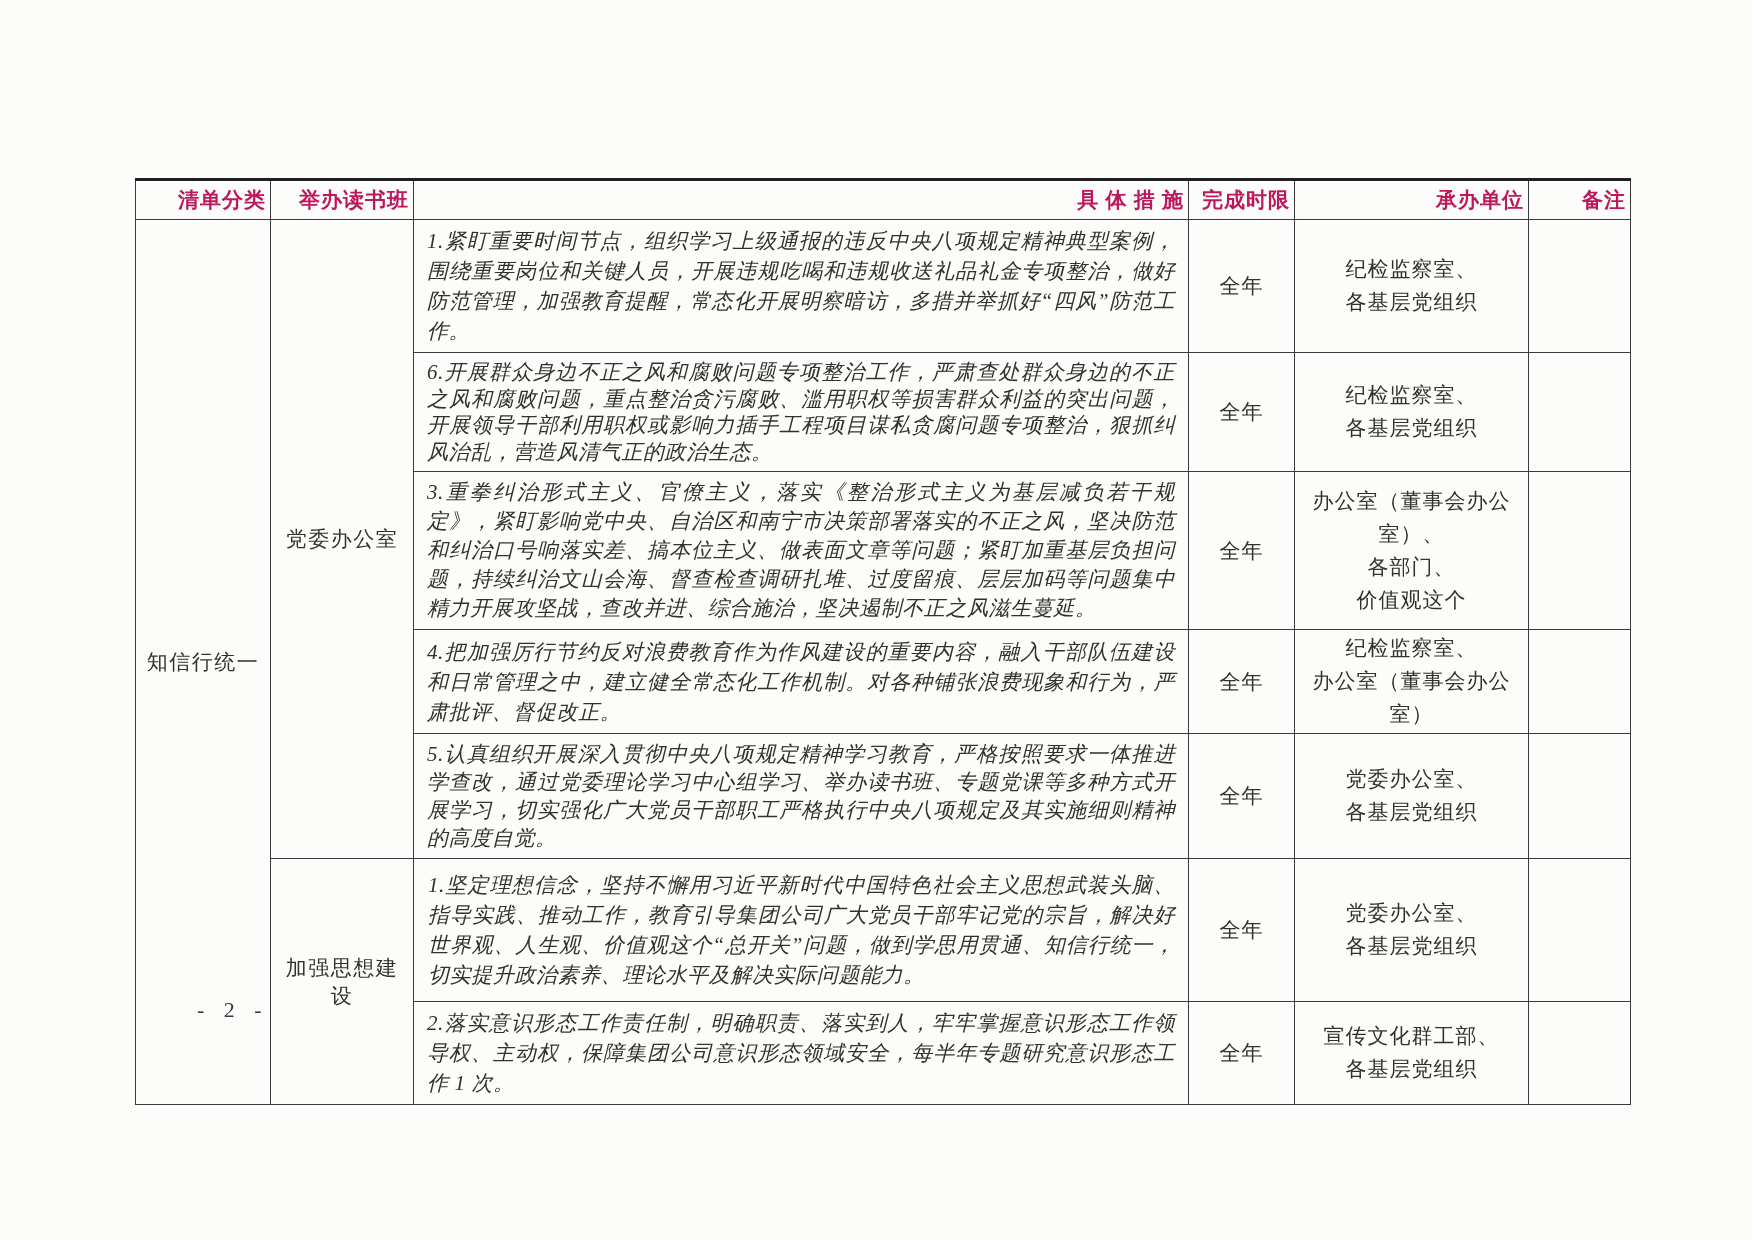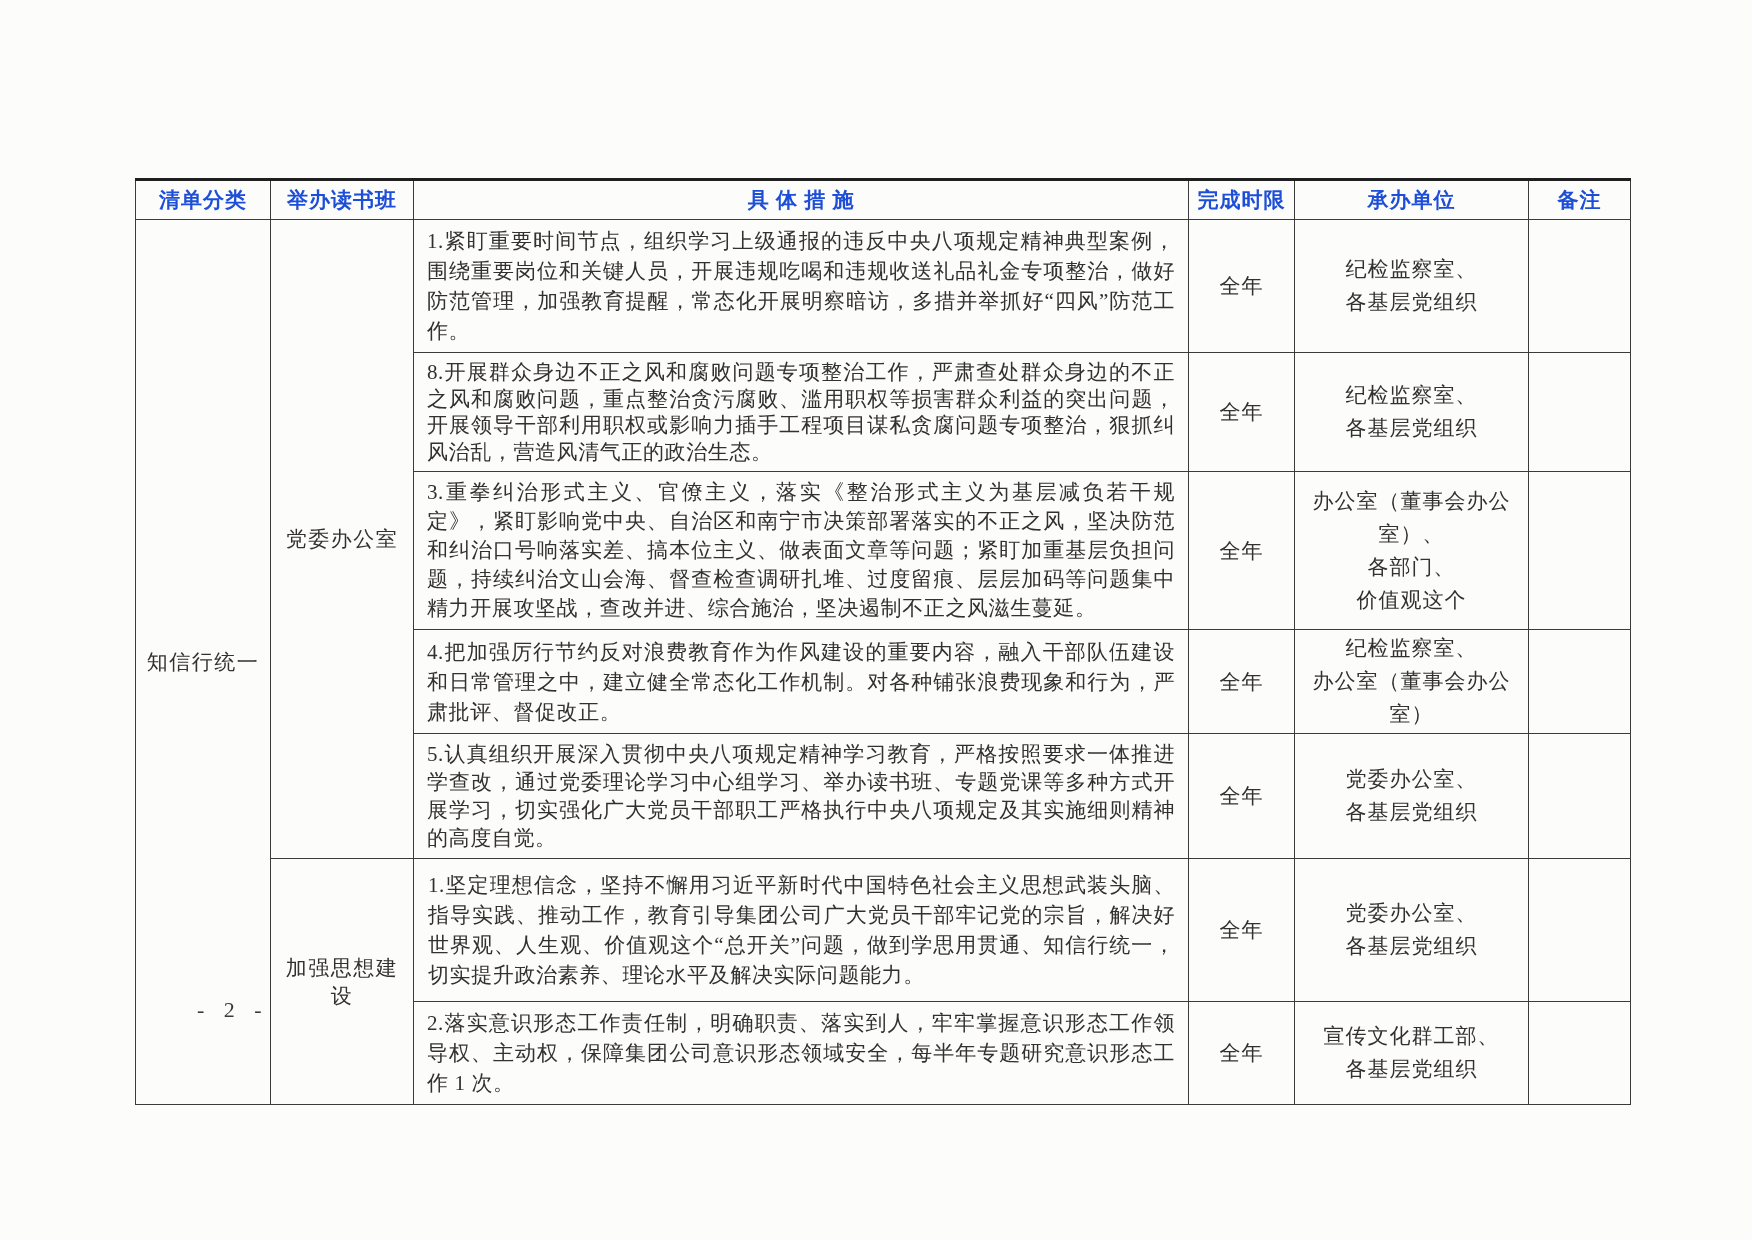--- a/index.html
+++ b/index.html
@@ -29,43 +29,44 @@
   .doc-table th, .doc-table td {
     border: 1.5px solid #3b3b3b;
     padding: 4px 10px;
     vertical-align: middle;
     font-size: 21px;
     color: #333130;
   }
   .doc-table thead tr { height: 40px; }
   .doc-table th {
     font-weight: 700;
-    text-align: center;
+    text-align: right;
     letter-spacing: 1px;
-    color: #1d4ed8;
+    color: #be185d;
     padding: 2px 4px;
   }
   tr.r1 { height: 94px; }
   tr.r2 { height: 108px; }
   tr.r3 { height: 132px; }
   tr.r4 { height: 94px; }
   tr.r5 { height: 91px; }
   tr.r6 { height: 143px; }
   tr.r7 { height: 88px; }
   td.cat, td.proj {
     text-align: center;
     letter-spacing: 1.5px;
     font-size: 21px;
   }
   td.measure {
     text-align: justify;
     text-justify: inter-ideograph;
     letter-spacing: 0.6px;
     padding: 6px 13px;
     line-height: 30px;
+    font-style: italic;
   }
   tr.r2 td.measure { line-height: 26.5px; }
   tr.r3 td.measure { line-height: 29px; }
   tr.r5 td.measure { line-height: 28px; }
   tr.r6 td.measure { line-height: 30px; padding-left: 14px; }
   td.time {
     text-align: center;
     letter-spacing: 1px;
   }
   td.unit {
@@ -114,21 +115,21 @@
       <tr class="r1">
         <td class="cat" rowspan="7">知信行统一</td>
         <td class="proj" rowspan="5">党委办公室</td>
         <td class="measure">1.紧盯重要时间节点，组织学习上级通报的违反中央八项规定精神典型案例，围绕重要岗位和关键人员，开展违规吃喝和违规收送礼品礼金专项整治，做好防范管理，加强教育提醒，常态化开展明察暗访，多措并举抓好“四风”防范工作。</td>
         <td class="time">全年</td>
         <td class="unit">纪检监察室、
 各基层党组织</td>
         <td class="note"></td>
       </tr>
       <tr class="r2">
-        <td class="measure">8.开展群众身边不正之风和腐败问题专项整治工作，严肃查处群众身边的不正之风和腐败问题，重点整治贪污腐败、滥用职权等损害群众利益的突出问题，开展领导干部利用职权或影响力插手工程项目谋私贪腐问题专项整治，狠抓纠风治乱，营造风清气正的政治生态。</td>
+        <td class="measure">6.开展群众身边不正之风和腐败问题专项整治工作，严肃查处群众身边的不正之风和腐败问题，重点整治贪污腐败、滥用职权等损害群众利益的突出问题，开展领导干部利用职权或影响力插手工程项目谋私贪腐问题专项整治，狠抓纠风治乱，营造风清气正的政治生态。</td>
         <td class="time">全年</td>
         <td class="unit">纪检监察室、
 各基层党组织</td>
         <td class="note"></td>
       </tr>
       <tr class="r3">
         <td class="measure">3.重拳纠治形式主义、官僚主义，落实《整治形式主义为基层减负若干规定》，紧盯影响党中央、自治区和南宁市决策部署落实的不正之风，坚决防范和纠治口号响落实差、搞本位主义、做表面文章等问题；紧盯加重基层负担问题，持续纠治文山会海、督查检查调研扎堆、过度留痕、层层加码等问题集中精力开展攻坚战，查改并进、综合施治，坚决遏制不正之风滋生蔓延。</td>
         <td class="time">全年</td>
         <td class="unit">办公室（董事会办公室）、
 各部门、

